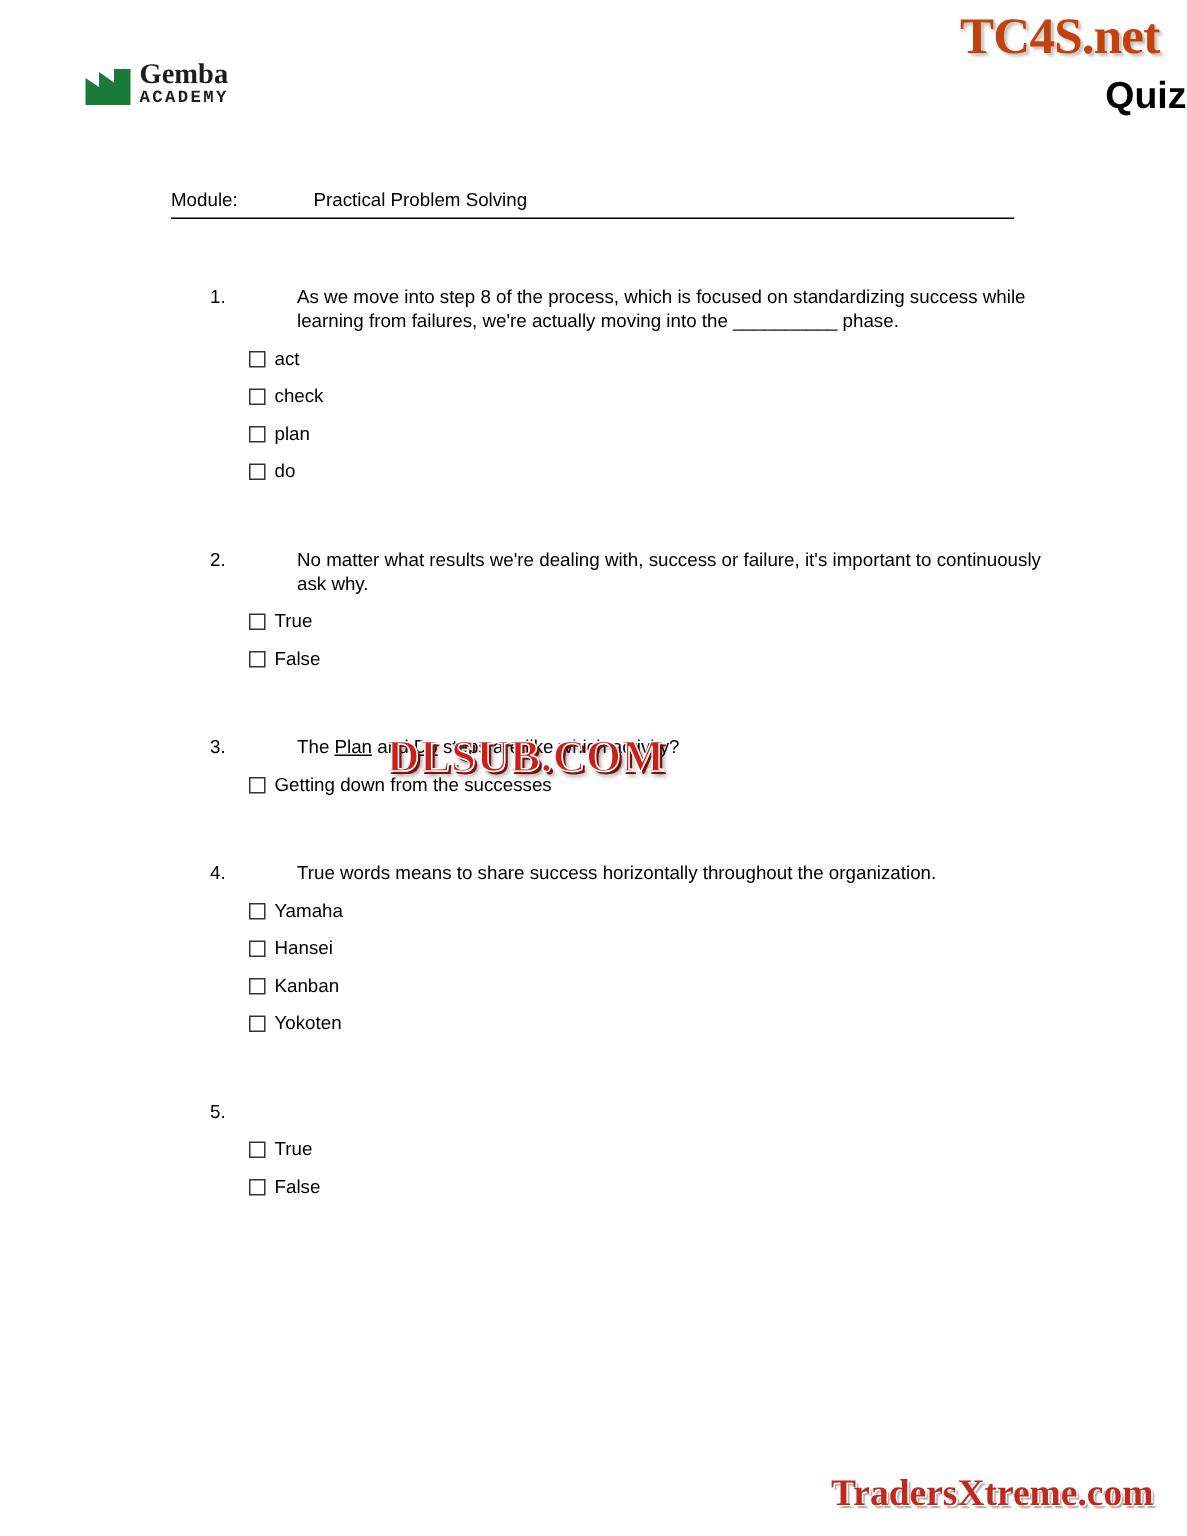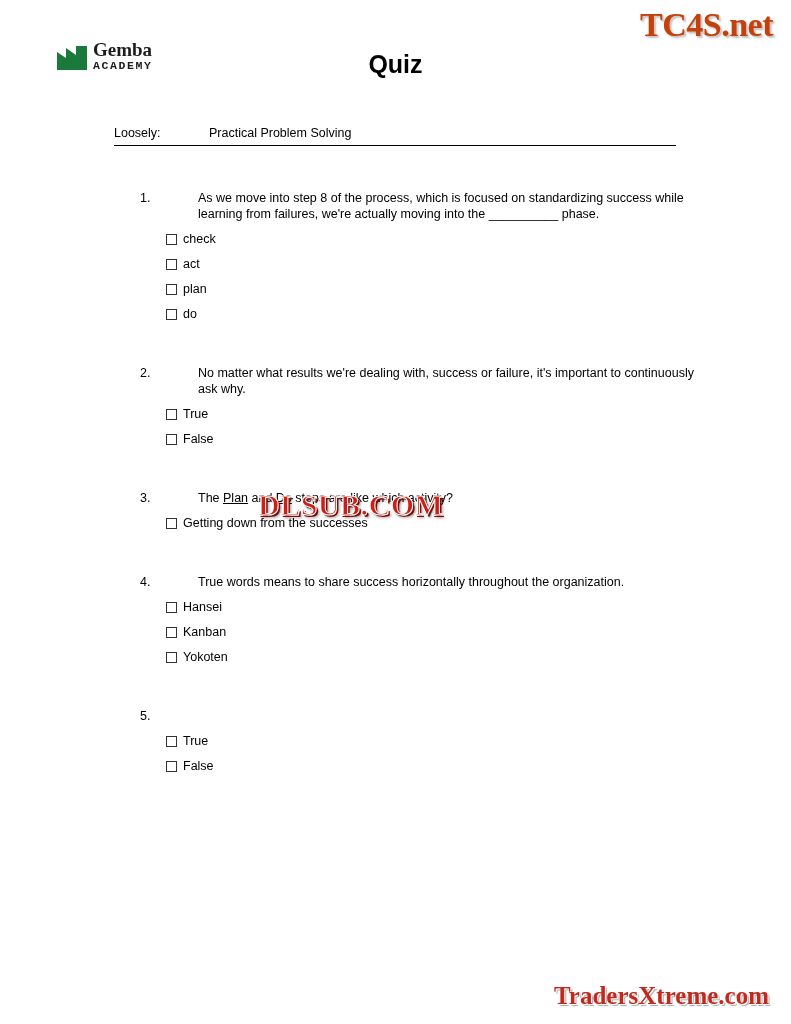--- a/index.html
+++ b/index.html
@@ -83,21 +83,21 @@
     color: #1d1d1d;
     letter-spacing: 1.6px;
     margin-top: 1px;
   }
 
   .quiz-title {
     position: absolute;
     left: 0;
     top: 50px;
     width: 791px;
-    text-align: center;
+    text-align: right;
     font-family: "Liberation Sans", sans-serif;
     font-weight: bold;
     font-size: 25px;
   }
 
   
   .meta {
     position: absolute;
     left: 114px;
     top: 124px;
@@ -185,41 +185,41 @@
   <div class="logo-text">
     <div class="logo-gemba">Gemba</div>
     <div class="logo-academy">ACADEMY</div>
   </div>
 </div>
 
 <div class="quiz-title">Quiz</div>
 
 <div class="meta">
   <div class="meta-row">
-    <div class="meta-label">Loosely:</div>
+    <div class="meta-label">Module:</div>
     <div>Practical Problem Solving</div>
   </div>
   <div class="meta-rule"></div>
 </div>
 
 <div class="questions">
 
   <div class="q">
     <div class="q-head">
       <div class="q-num">1.</div>
       <div class="q-text"><span>As we move into step 8 of the process, which is focused on standardizing success while learning from failures, we're actually moving into the </span><span class="blank">__________</span><span> phase.</span></div>
     </div>
     <div class="options">
       <div class="opt">
           <span class="chk"></span>
+          <span>act</span>
+        </div>
+      <div class="opt">
+          <span class="chk"></span>
           <span>check</span>
-        </div>
-      <div class="opt">
-          <span class="chk"></span>
-          <span>act</span>
         </div>
       <div class="opt">
           <span class="chk"></span>
           <span>plan</span>
         </div>
       <div class="opt">
           <span class="chk"></span>
           <span>do</span>
         </div>
     </div>
@@ -262,20 +262,24 @@
   <div class="spacer-lg"></div>
 
   <div class="q">
     <div class="q-head">
       <div class="q-num">4.</div>
       <div class="q-text">True words means to share success horizontally throughout the organization.</div>
     </div>
     <div class="options">
       <div class="opt">
           <span class="chk"></span>
+          <span>Yamaha</span>
+        </div>
+      <div class="opt">
+          <span class="chk"></span>
           <span>Hansei</span>
         </div>
       <div class="opt">
           <span class="chk"></span>
           <span>Kanban</span>
         </div>
       <div class="opt">
           <span class="chk"></span>
           <span>Yokoten</span>
         </div>

